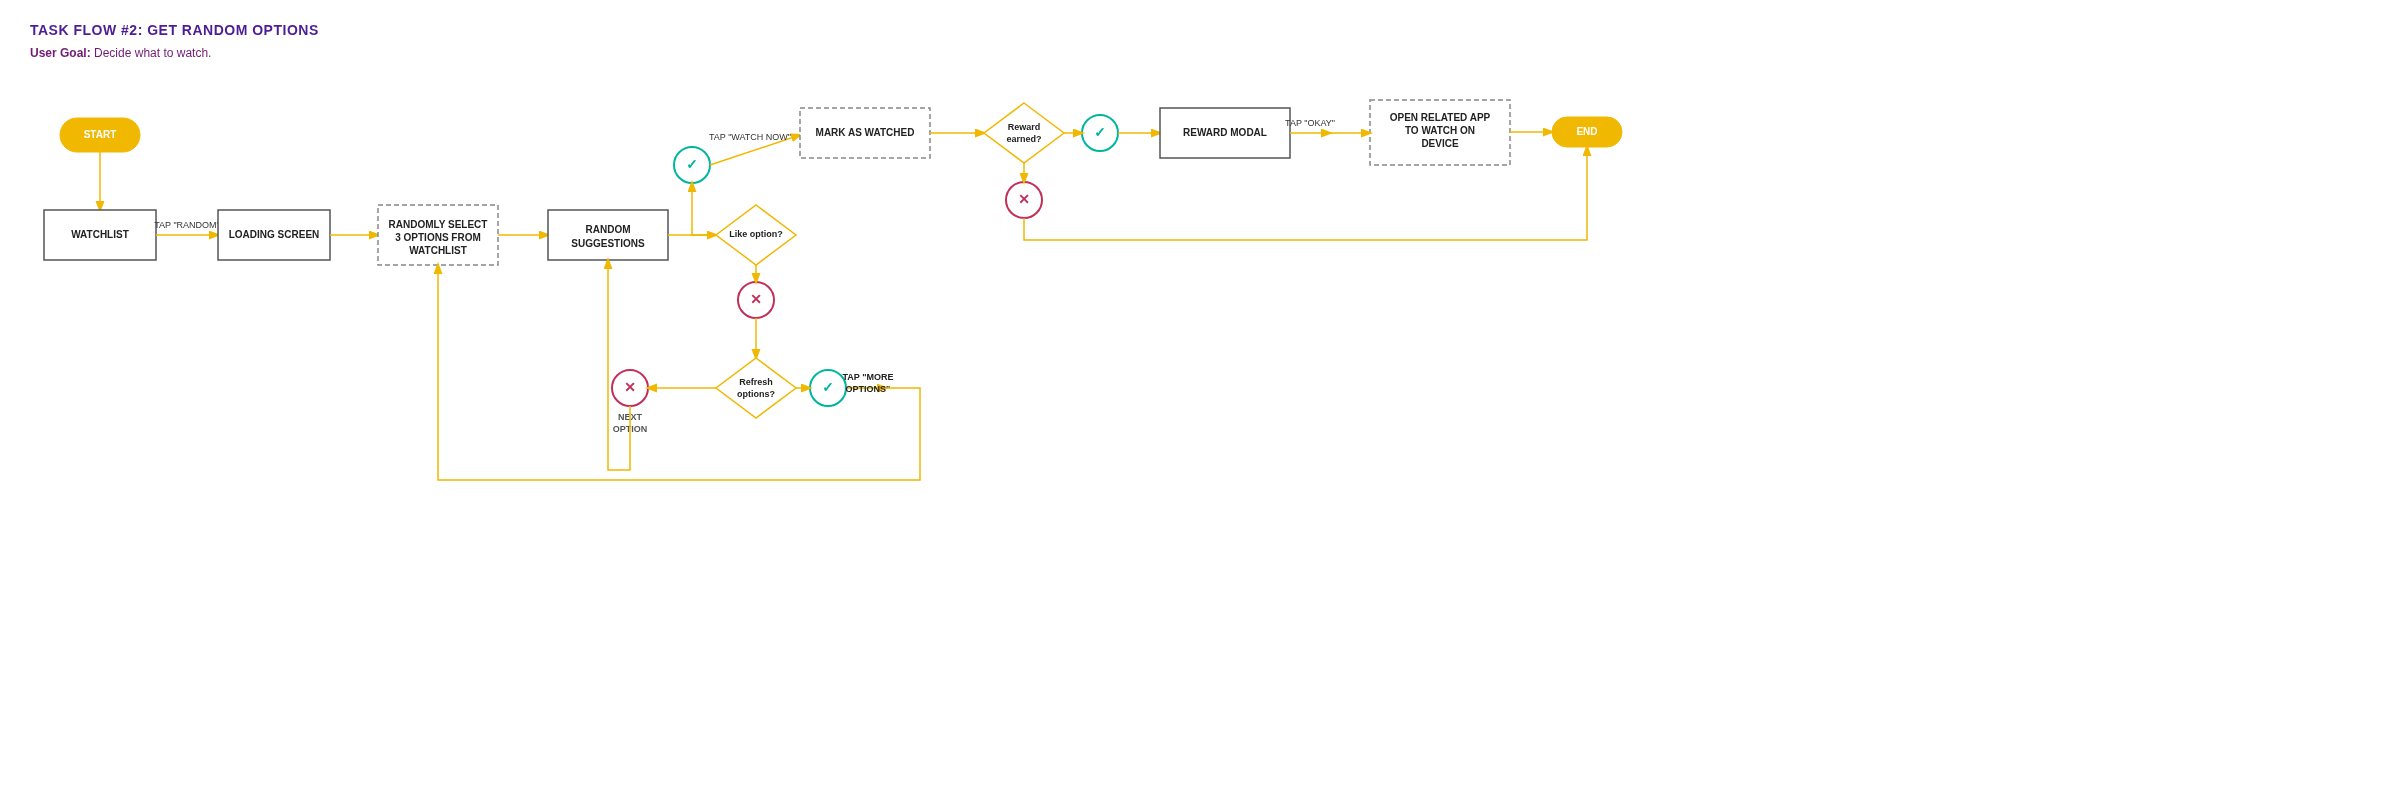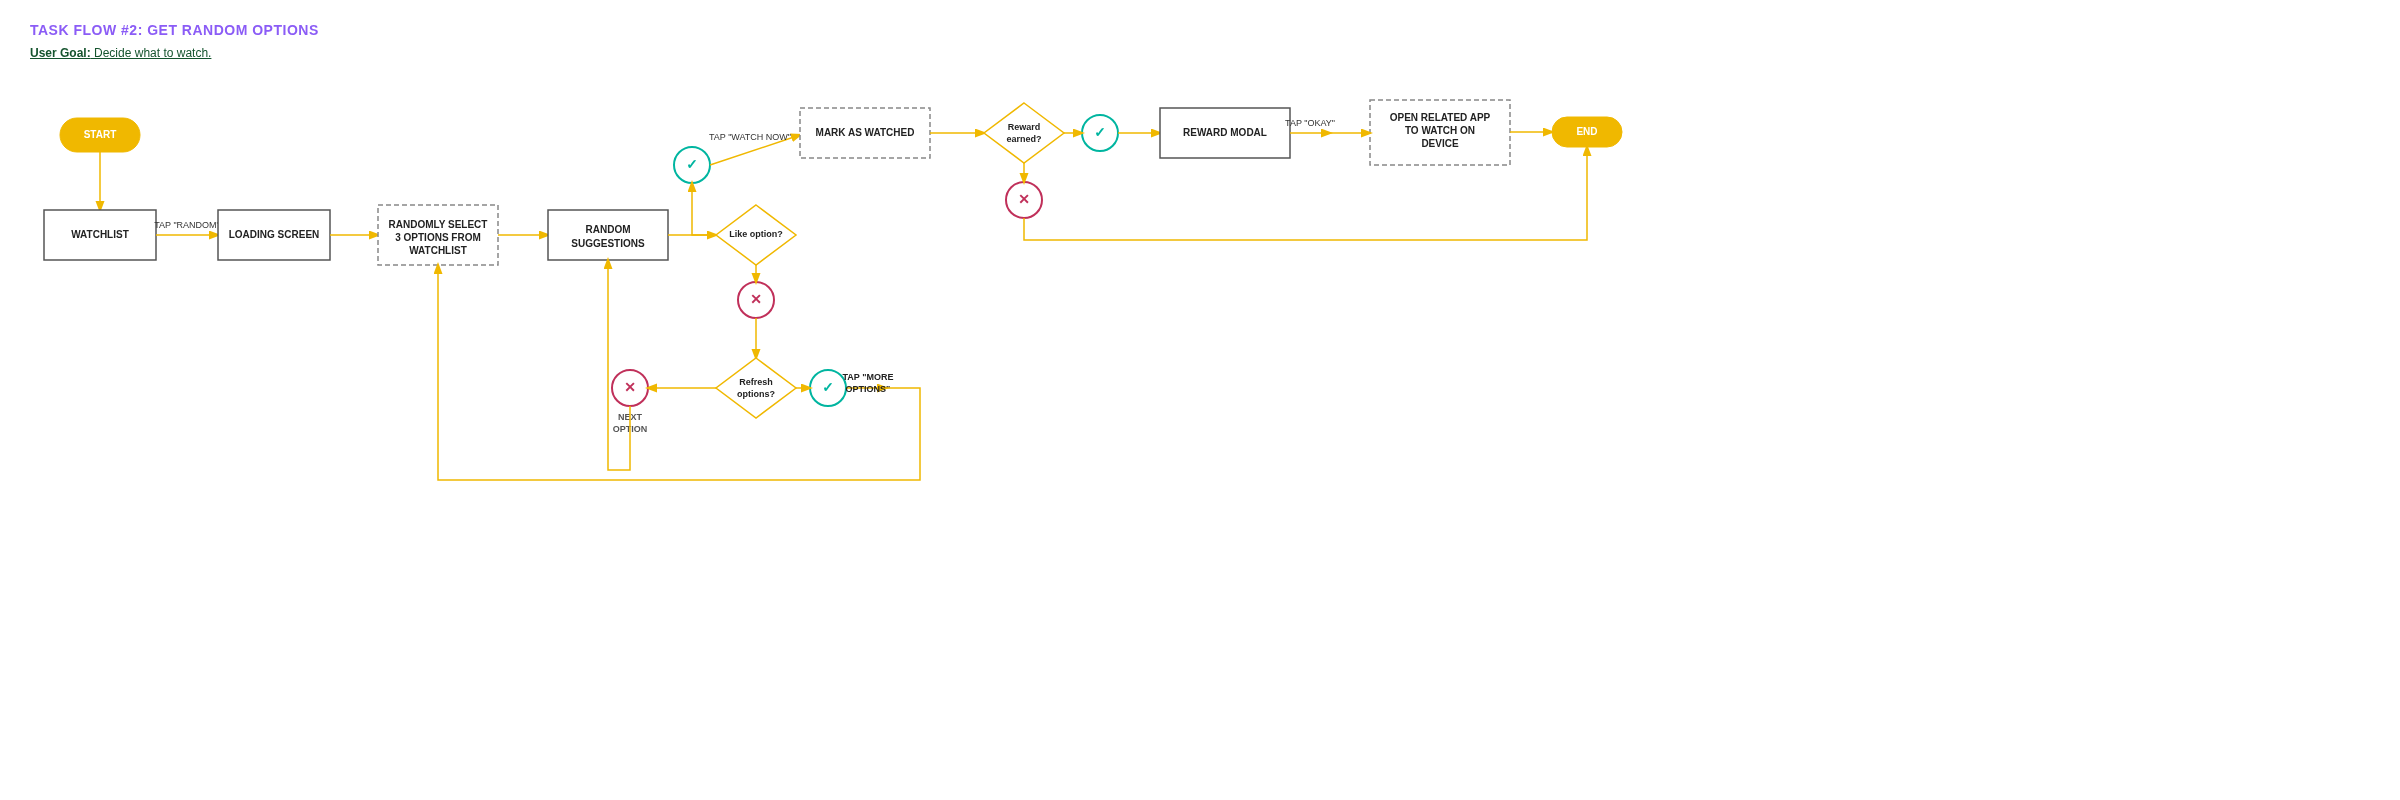--- a/index.html
+++ b/index.html
@@ -12,30 +12,29 @@
       position: relative;
     }
 
     .page-title {
       position: absolute;
       top: 22px;
       left: 30px;
       font-size: 14px;
       font-weight: bold;
       letter-spacing: 0.5px;
-      color: #8b5cf6;
+      color: #4c1d95;
     }
 
     .user-goal {
       position: absolute;
       top: 46px;
       left: 30px;
       font-size: 12px;
-      color: #14532d;
-      text-decoration: underline;
+      color: #701a75;
     }
 
     .user-goal-label {
       font-weight: bold;
     }
 
     svg#flowchart {
       position: absolute;
       top: 0;
       left: 0;

